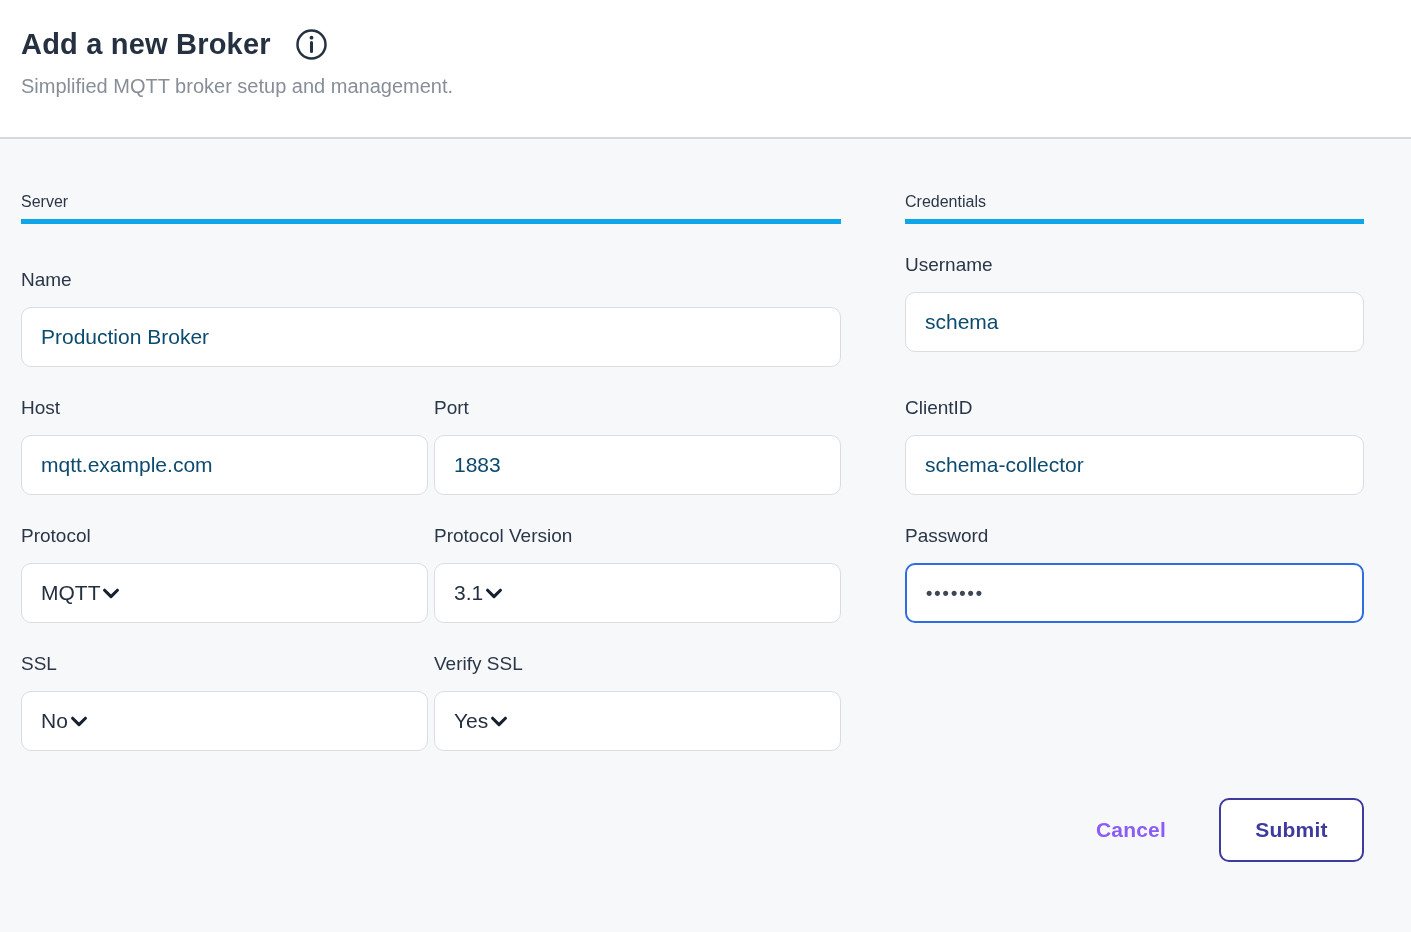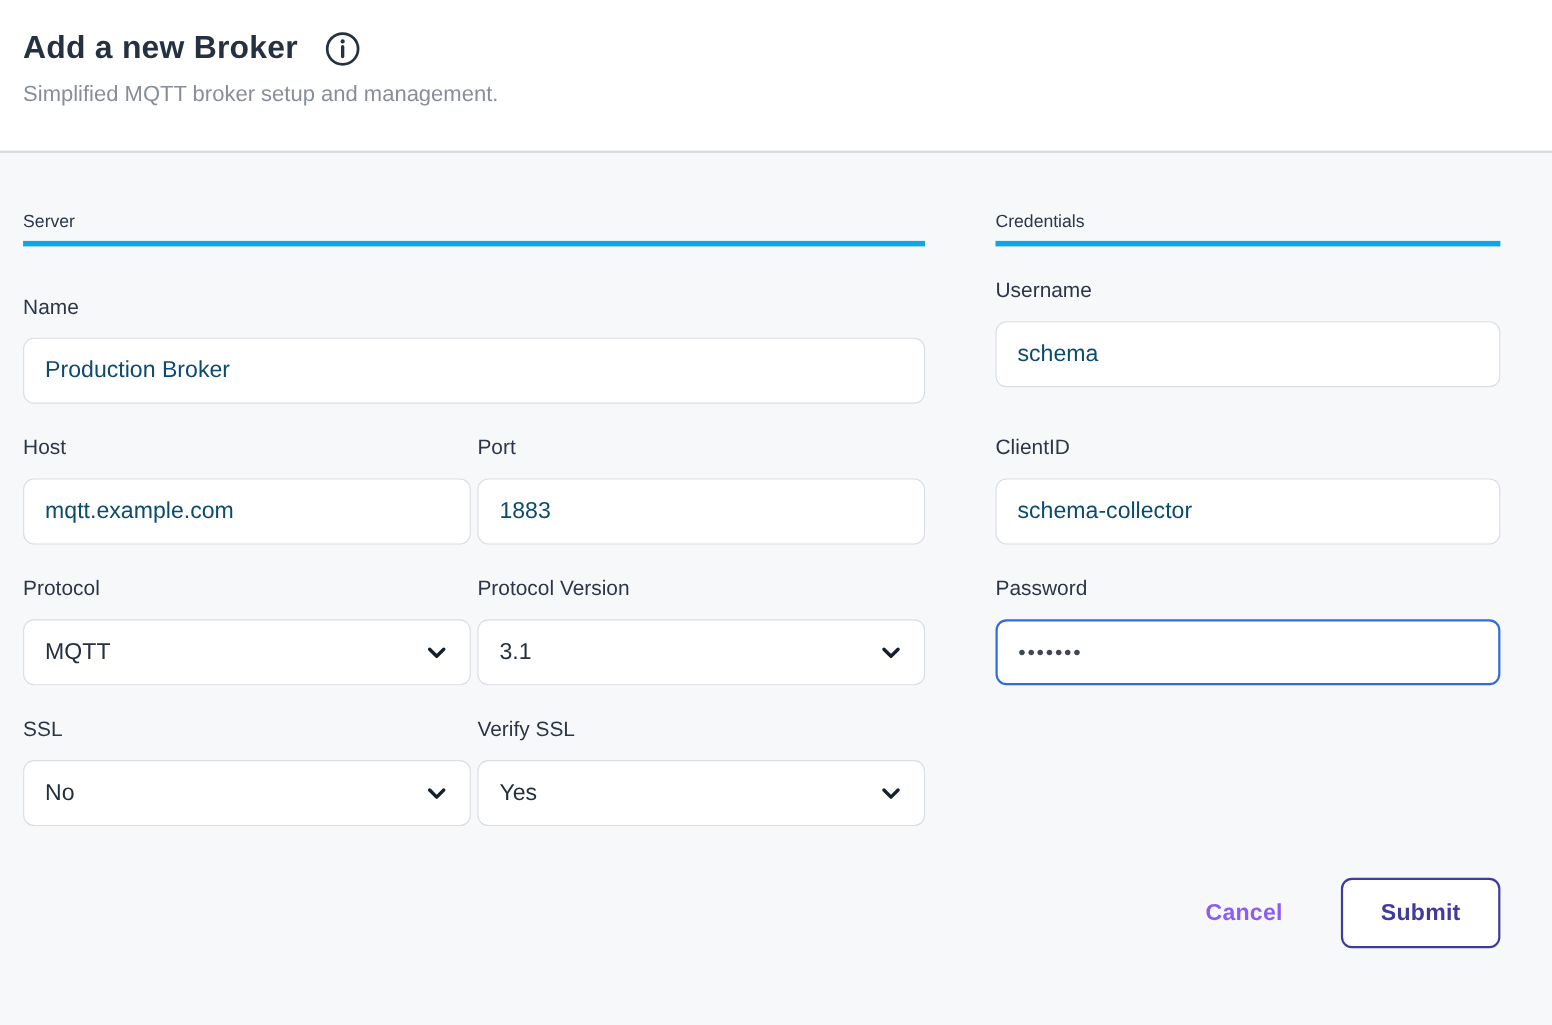--- a/index.html
+++ b/index.html
@@ -82,21 +82,20 @@
   }
   .select-box {
     width: 100%;
     height: 60px;
     background: #ffffff;
     border: 1px solid #dadde2;
     border-radius: 10px;
     padding: 0 19px;
     display: flex;
     align-items: center;
-    justify-content: space-between;
     cursor: pointer;
   }
   .select-value {
     font-size: 21px;
     color: #25303f;
   }
   .chevron-down { width: 22px; height: 22px; flex: 0 0 auto; }
   
   .actions {
     margin-top: 47px;

